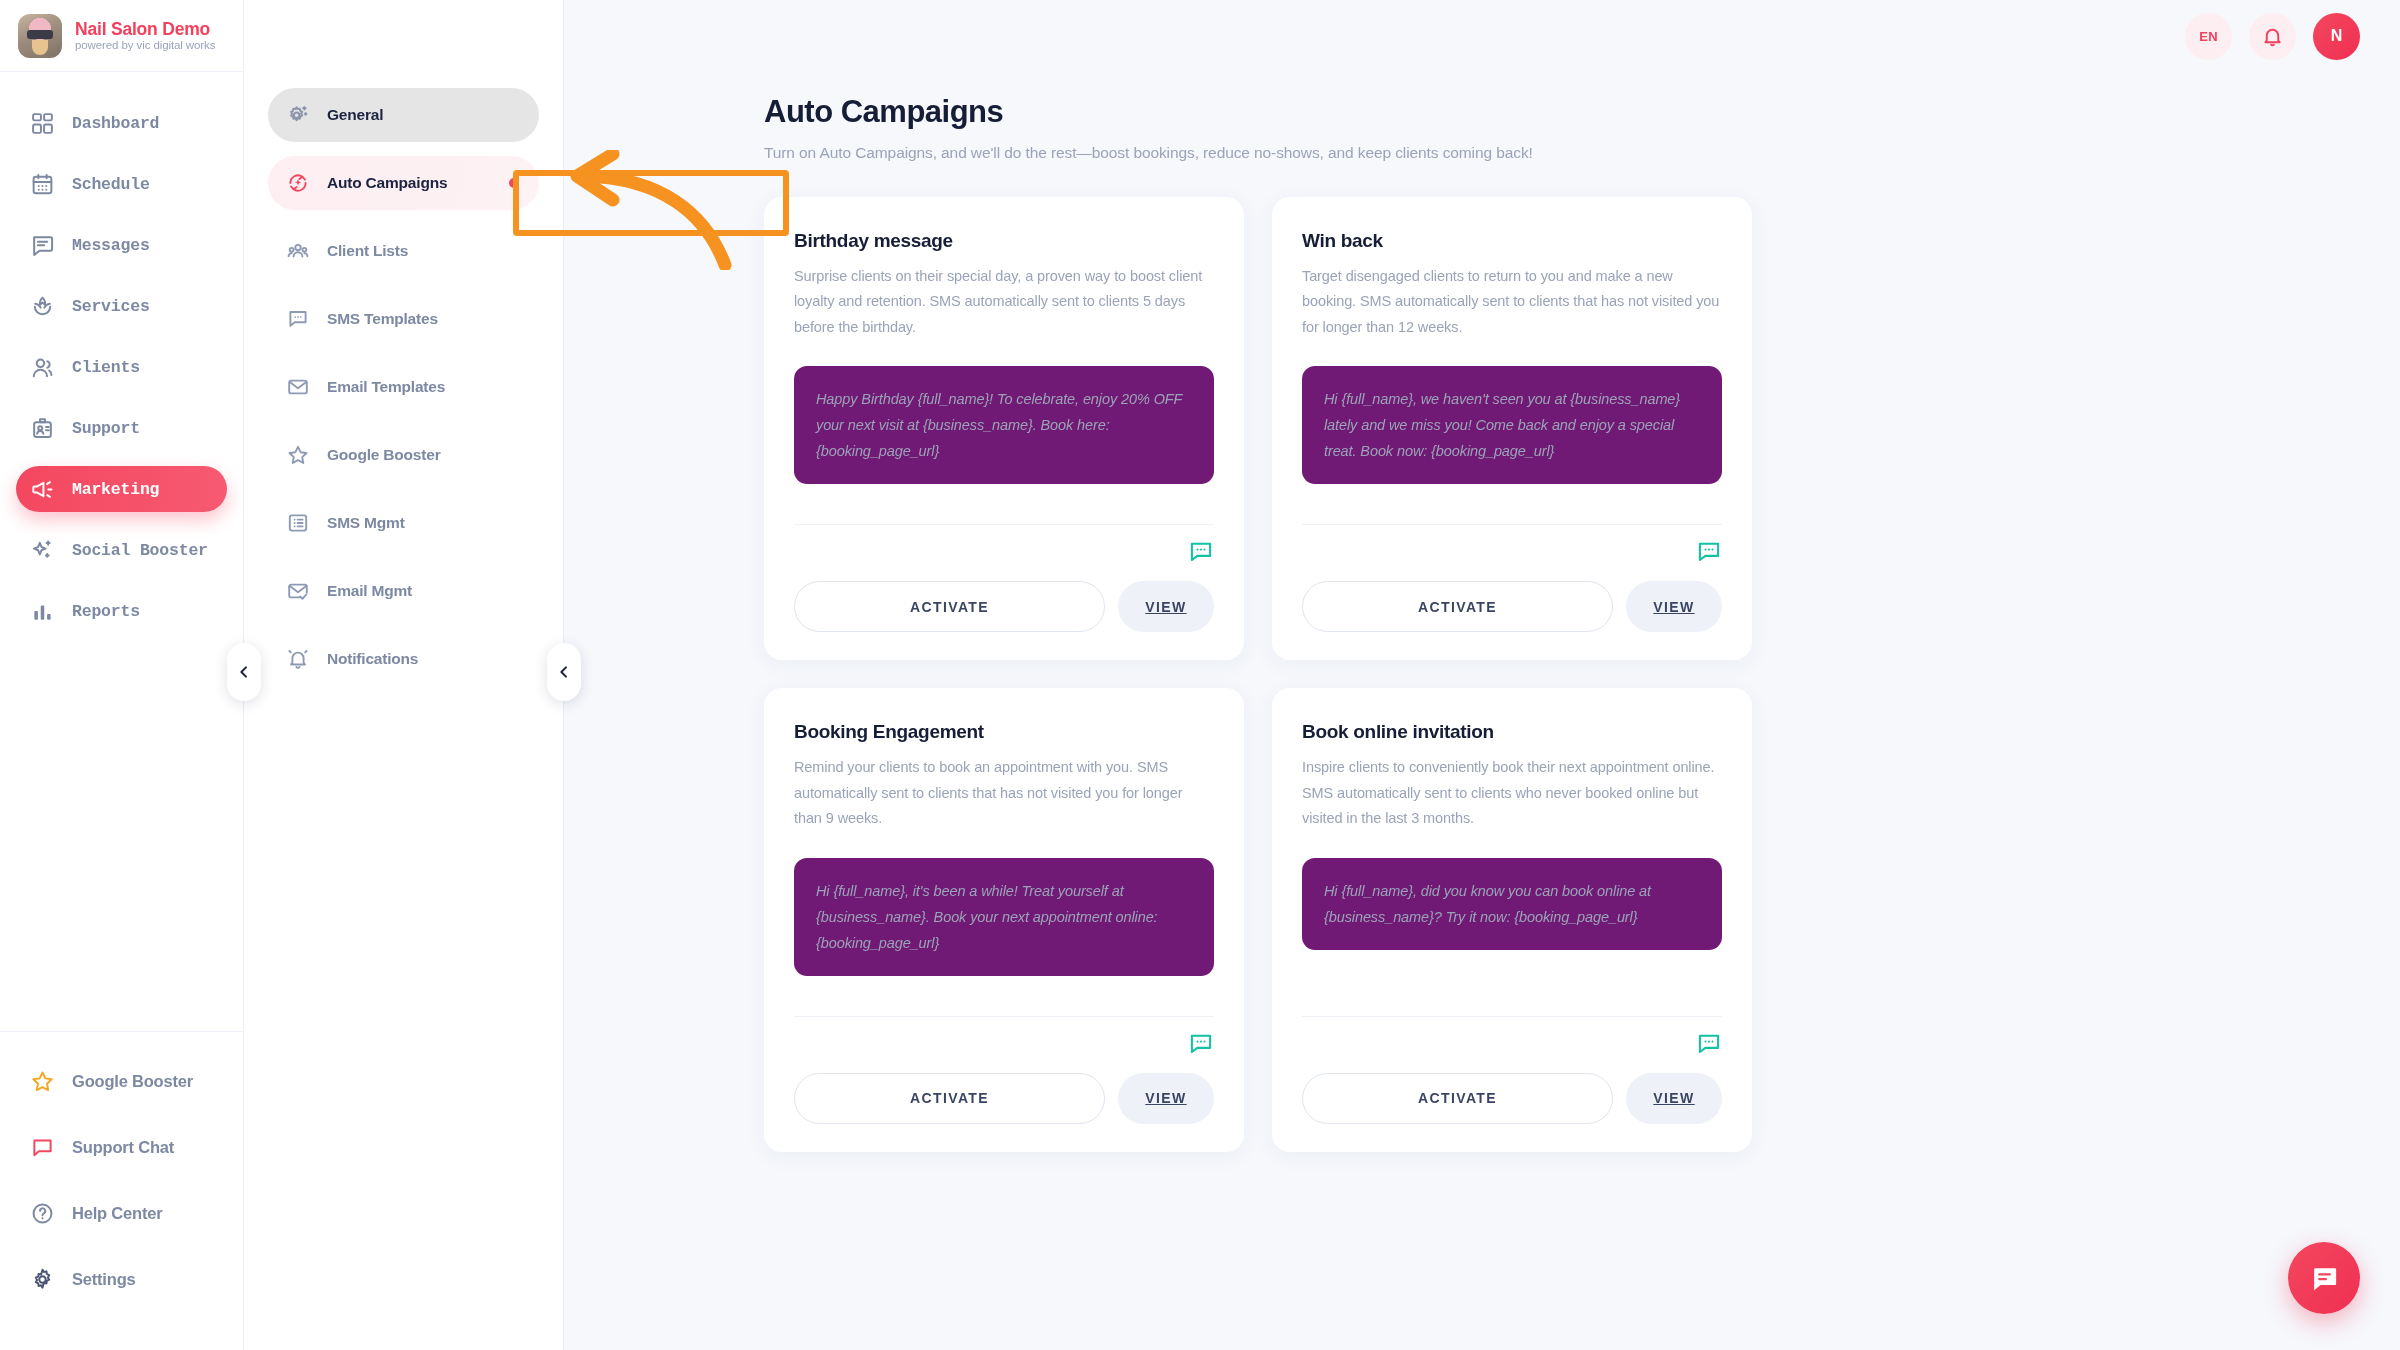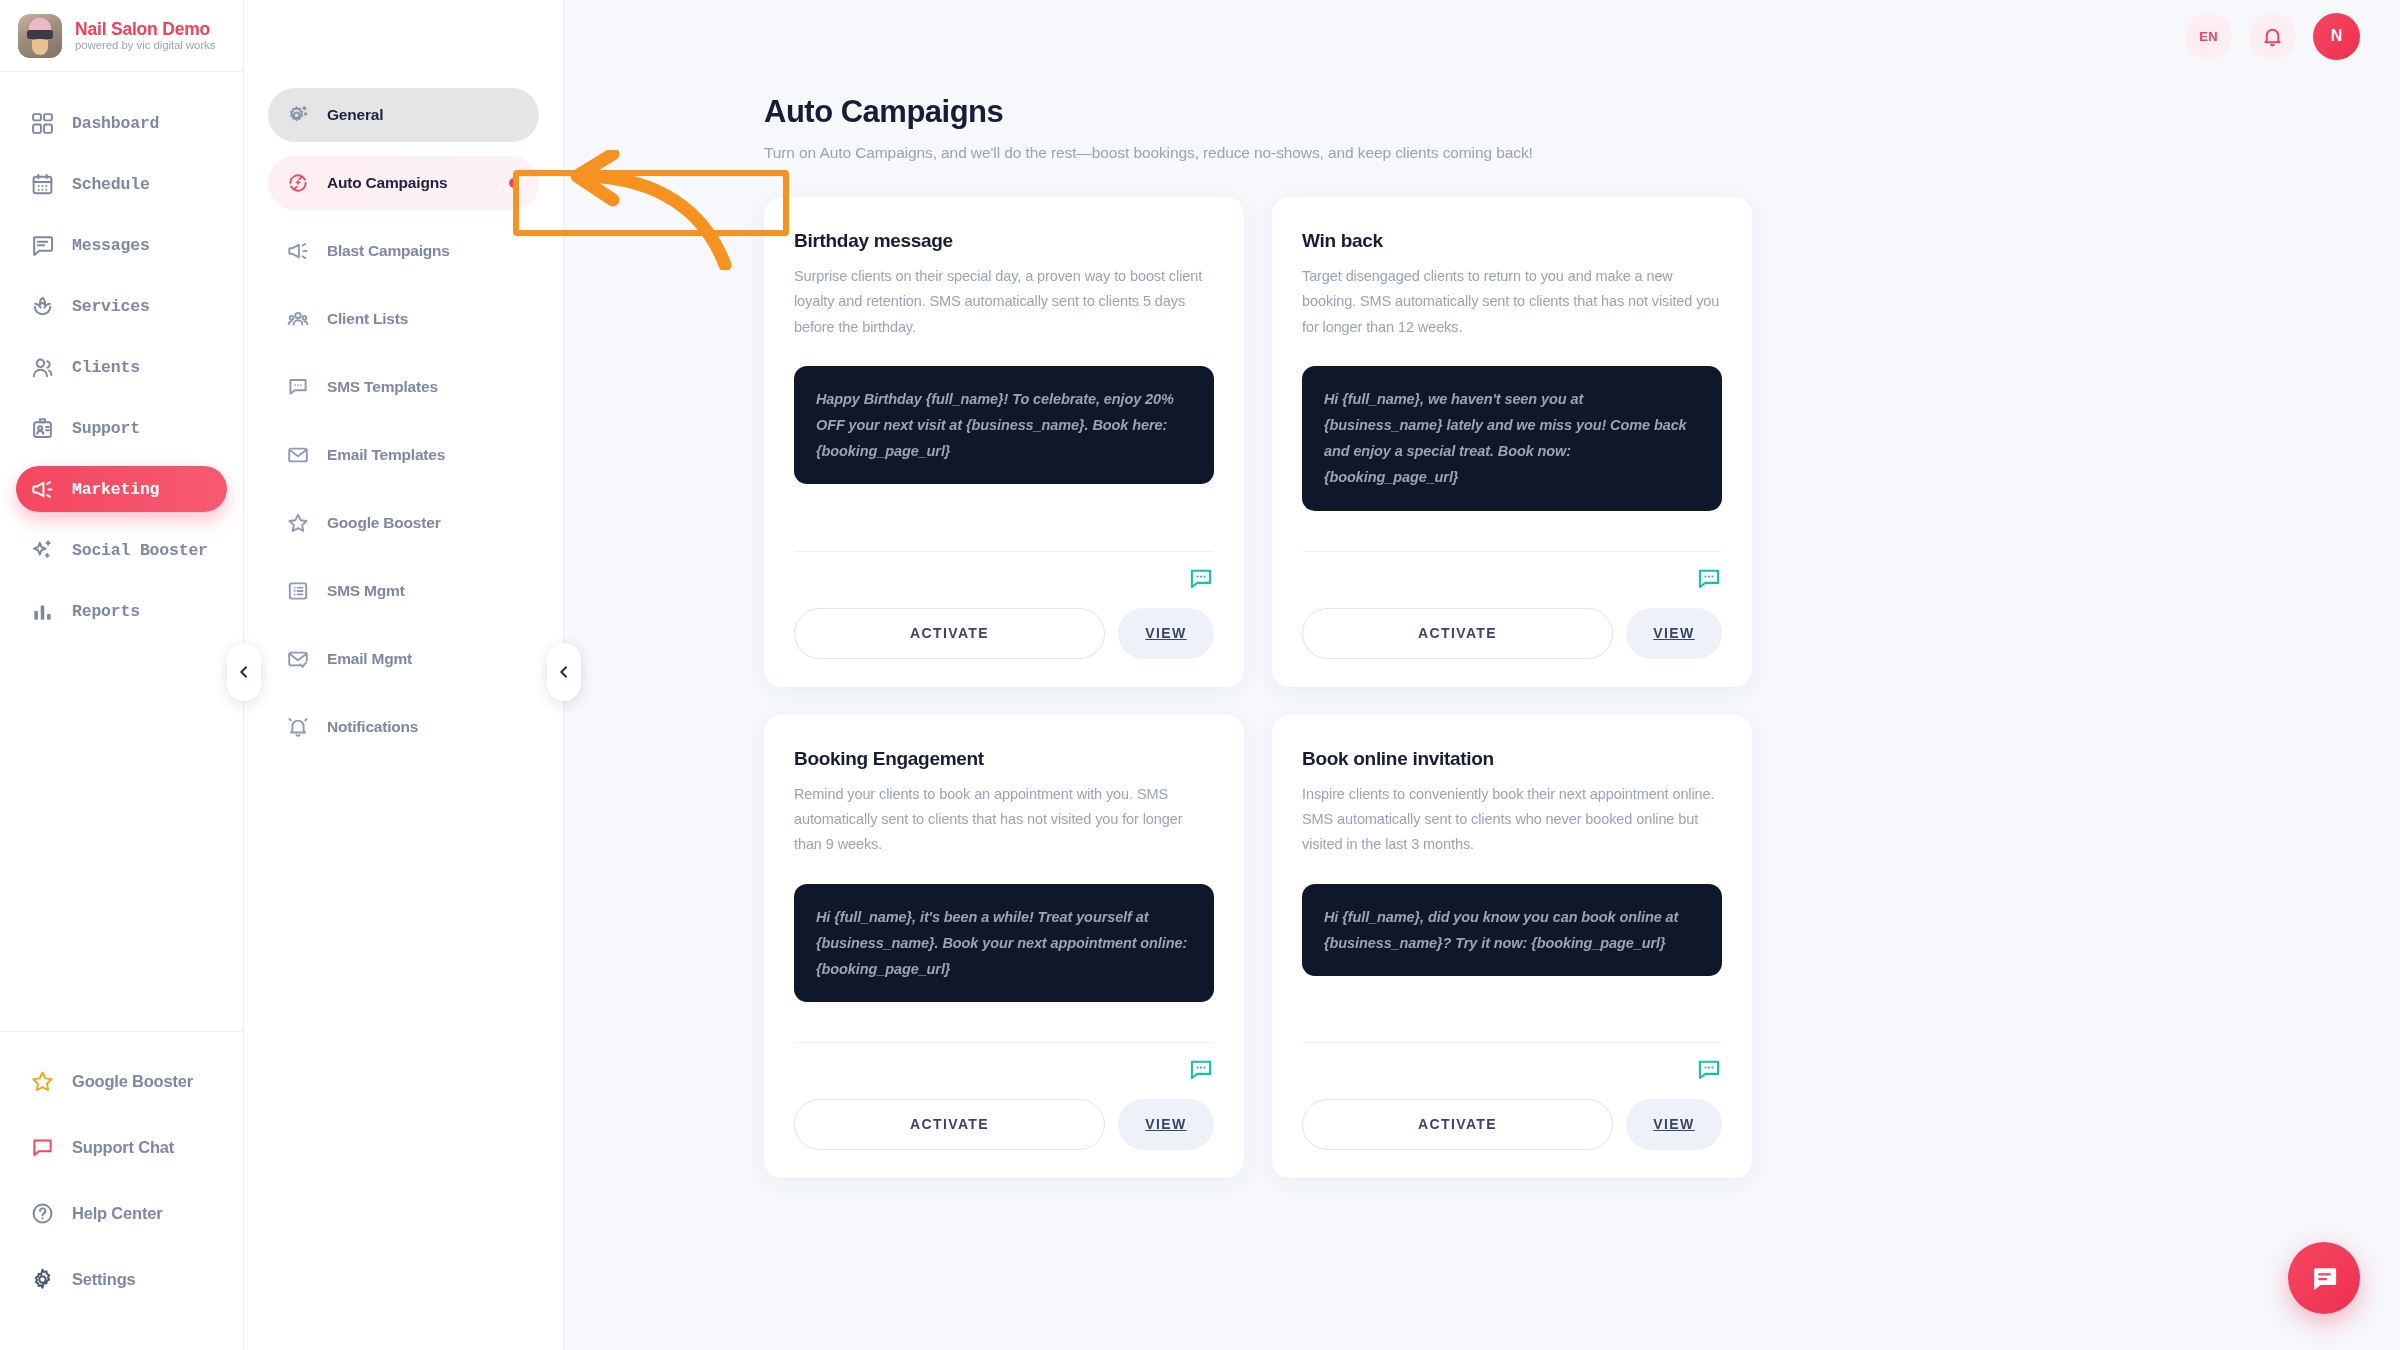--- a/index.html
+++ b/index.html
@@ -148,23 +148,23 @@
   }
   .card-title {
     font-size: 19px; font-weight: bold; color: #161d36;
     letter-spacing: -0.3px;
   }
   .card-desc {
     margin-top: 12px; font-size: 14.5px; line-height: 1.75;
     color: #9aa3b7; letter-spacing: -0.1px;
   }
   .sms-box {
-    margin-top: 26px; background: #0f172a; border-radius: 13px;
+    margin-top: 26px; background: #701a75; border-radius: 13px;
     padding: 20px 22px; font-size: 14.5px; line-height: 1.8;
-    color: #9aa3b7; font-style: italic; letter-spacing: -0.1px; font-weight: bold;
+    color: #9aa3b7; font-style: italic; letter-spacing: -0.1px;
   }
   .card-spacer { flex: 1 1 auto; min-height: 14px; }
   .card-divider-wrap { margin-top: 26px; border-top: 1px solid #eef1f6; }
   .sms-flag { display: flex; justify-content: flex-end; padding-top: 14px; }
   .sms-flag svg { width: 26px; height: 26px; }
   .card-actions {
     margin-top: 16px; display: flex; align-items: center; gap: 13px;
   }
   .btn-activate {
     flex: 1 1 auto; height: 51px; border-radius: 26px;
@@ -342,27 +342,20 @@
         <div class="sub-item current">
           <svg class="ico" viewBox="0 0 24 24" style="color:#f4475f">
             <path d="M19.6 12a7.6 7.6 0 0 1-11.9 6.3" fill="none" stroke="currentColor" stroke-width="1.9" stroke-linecap="round" stroke-linejoin="round"></path>
             <path d="M4.4 12A7.6 7.6 0 0 1 16.3 5.7" fill="none" stroke="currentColor" stroke-width="1.9" stroke-linecap="round" stroke-linejoin="round"></path>
             <path d="M5 15.4l2.7 2.9 3-2.2" fill="none" stroke="currentColor" stroke-width="1.9" stroke-linecap="round" stroke-linejoin="round"></path>
             <path d="M19 8.6l-2.7-2.9-3 2.2" fill="none" stroke="currentColor" stroke-width="1.9" stroke-linecap="round" stroke-linejoin="round"></path>
             <path d="M12 8.2l0.9 2.2 2.2 0.9-2.2 0.9-0.9 2.2-0.9-2.2-2.2-0.9 2.2-0.9z" fill="currentColor" stroke="none"></path>
           </svg>
           <span>Auto Campaigns</span>
           <span class="dot-badge"></span>
-        </div>
-        <div class="sub-item">
-          <svg class="ico" viewBox="0 0 24 24" style="color:#8e9ab4">
-            <path d="M3.2 10.2v3.6a1 1 0 0 0 1 1h2.3l6.4 3.6V5.6L6.5 9.2H4.2a1 1 0 0 0-1 1z" fill="none" stroke="currentColor" stroke-width="1.9" stroke-linecap="round" stroke-linejoin="round"></path>
-            <path d="M16.6 6.6l2.6-1.6M17.6 12h3M16.6 17.4l2.6 1.6" fill="none" stroke="currentColor" stroke-width="1.9" stroke-linecap="round" stroke-linejoin="round"></path>
-          </svg>
-          <span>Blast Campaigns</span>
         </div>
         <div class="sub-item">
           <svg class="ico" viewBox="0 0 24 24" style="color:#8e9ab4">
             <circle cx="12" cy="8.6" r="2.7" fill="none" stroke="currentColor" stroke-width="1.9" stroke-linecap="round" stroke-linejoin="round"></circle>
             <path d="M7.6 17.6c0-2.4 2-4.3 4.4-4.3s4.4 1.9 4.4 4.3" fill="none" stroke="currentColor" stroke-width="1.9" stroke-linecap="round" stroke-linejoin="round"></path>
             <circle cx="5.6" cy="10.8" r="1.9" fill="none" stroke="currentColor" stroke-width="1.9" stroke-linecap="round" stroke-linejoin="round"></circle>
             <path d="M2.6 17.2c0-1.7 1.3-3 3-3" fill="none" stroke="currentColor" stroke-width="1.9" stroke-linecap="round" stroke-linejoin="round"></path>
             <circle cx="18.4" cy="10.8" r="1.9" fill="none" stroke="currentColor" stroke-width="1.9" stroke-linecap="round" stroke-linejoin="round"></circle>
             <path d="M21.4 17.2c0-1.7-1.3-3-3-3" fill="none" stroke="currentColor" stroke-width="1.9" stroke-linecap="round" stroke-linejoin="round"></path>
           </svg>

